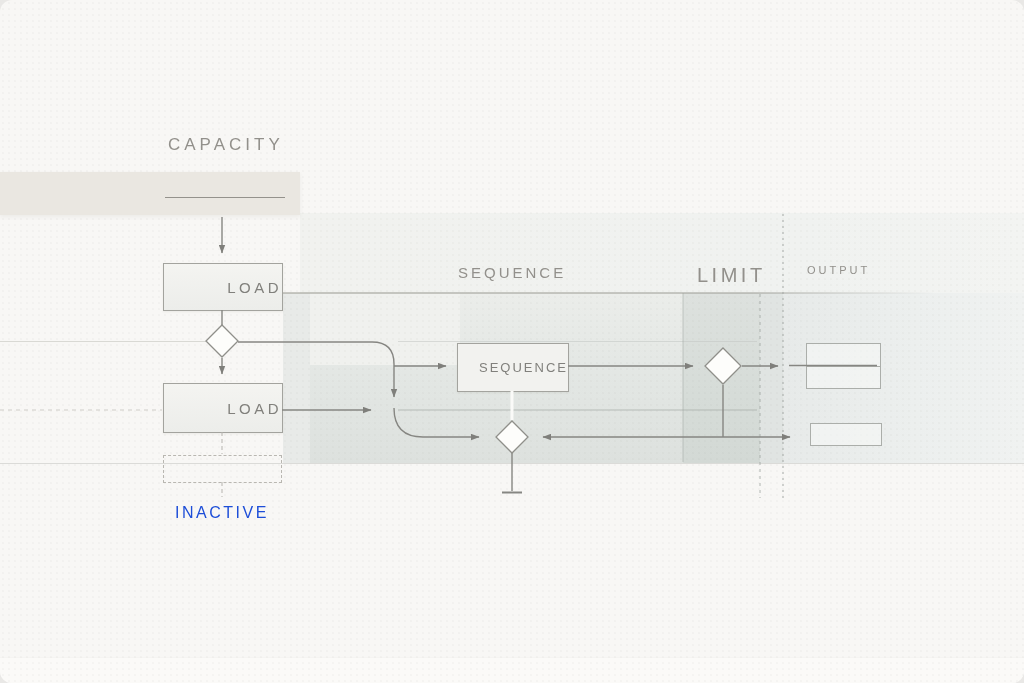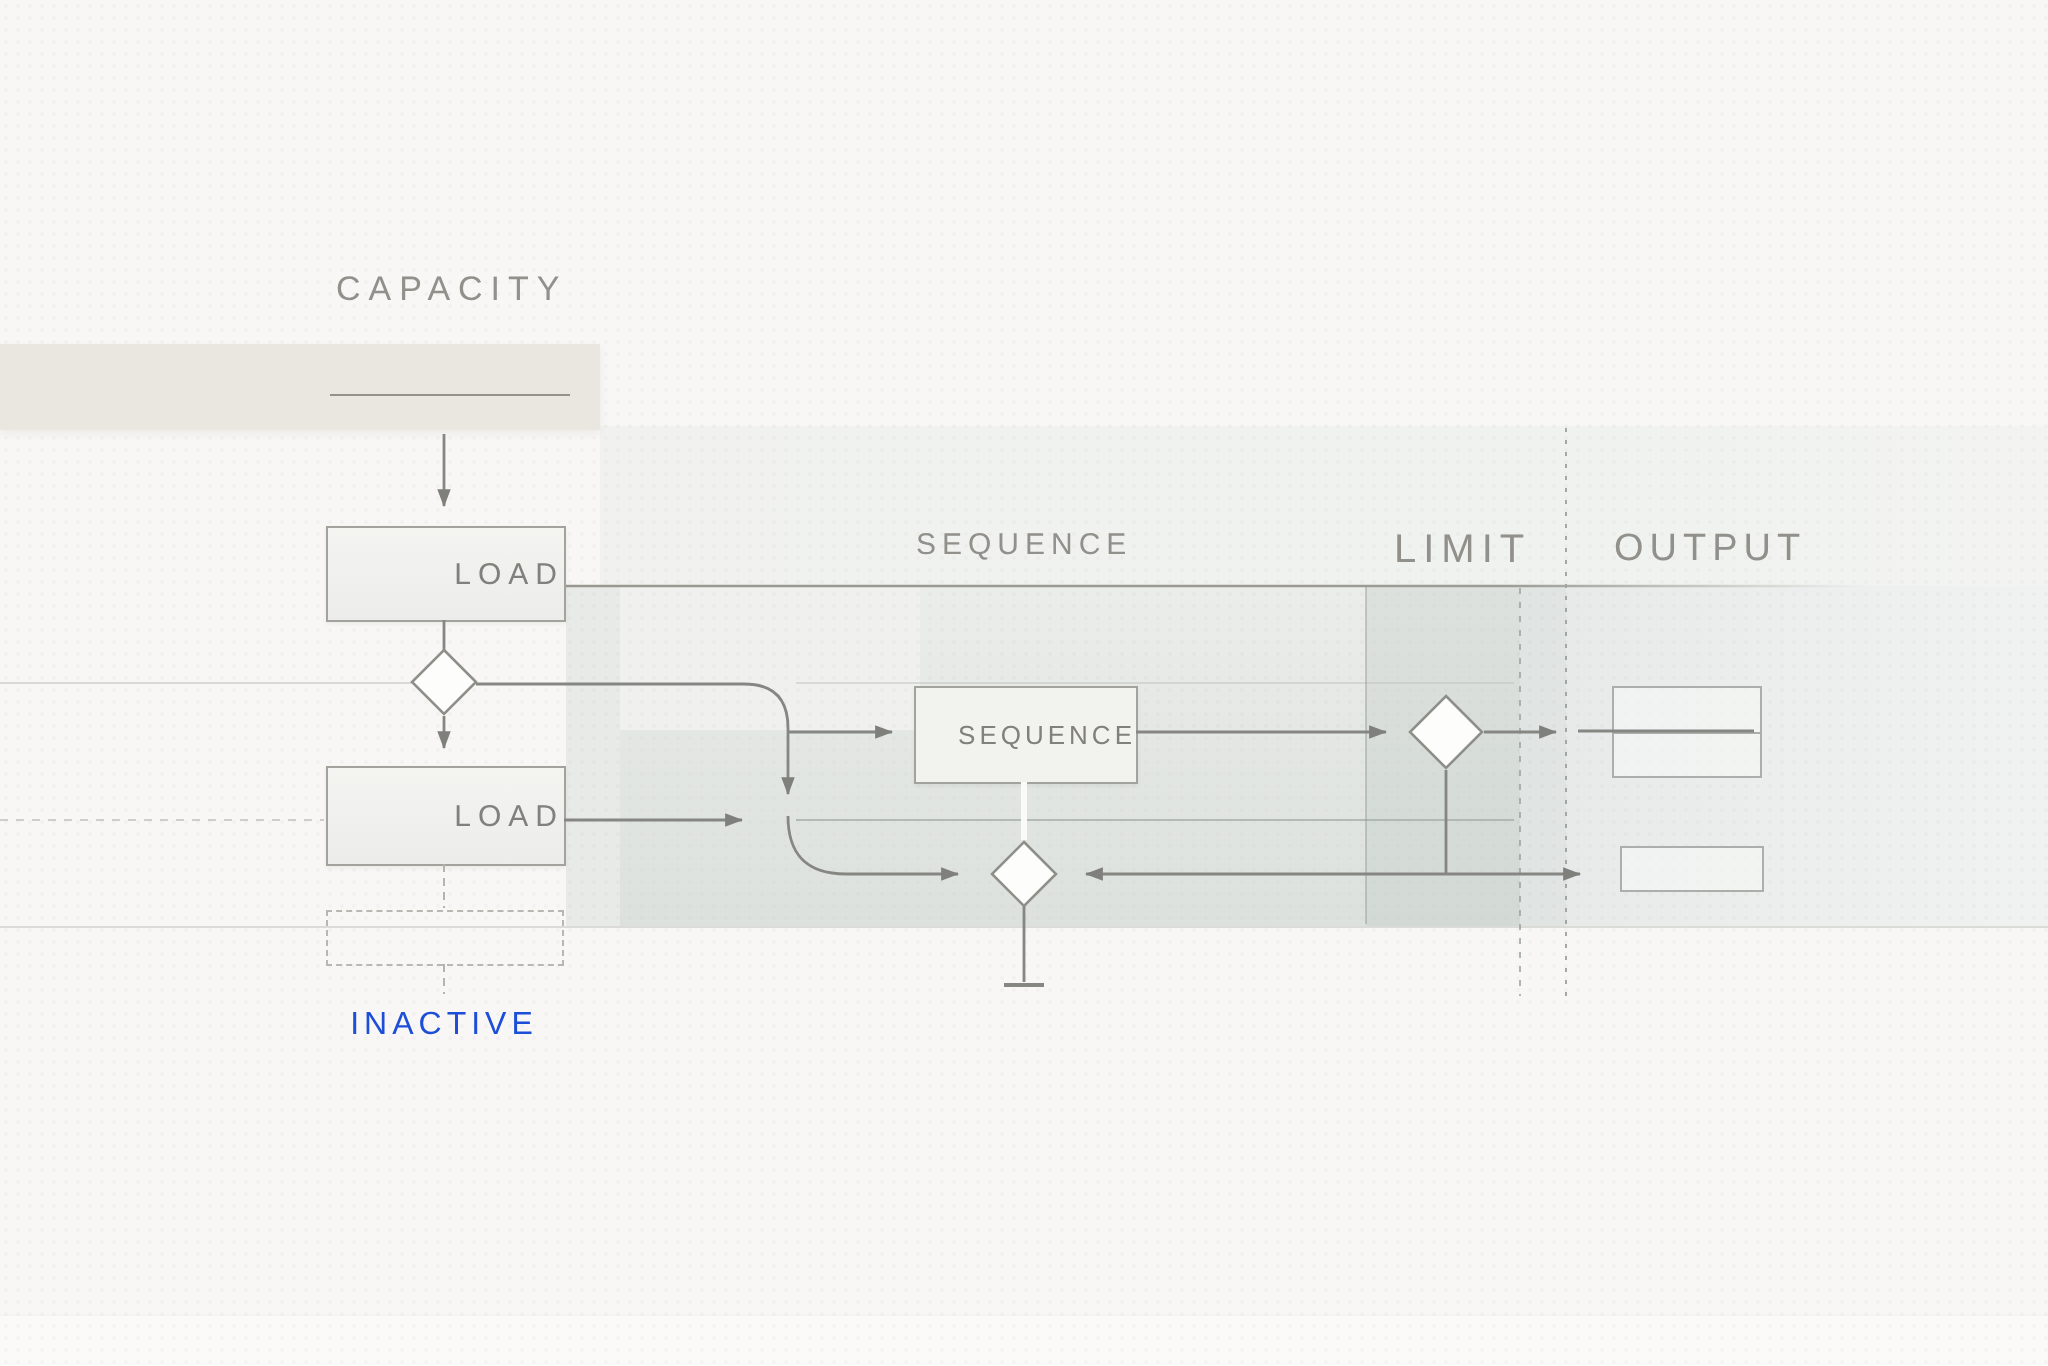--- a/index.html
+++ b/index.html
@@ -6,20 +6,21 @@
   body{
     font-family:"Liberation Sans", sans-serif;
     background:#e9e8e6;
   }
   .stage{
     position:relative;
     width:1024px;height:683px;
     margin:0 auto;
     background:#f8f7f5;
     overflow:hidden;
+    border-radius:12px;
   }
   
   .stage::before{
     content:"";
     position:absolute;inset:0;z-index:1;
     background-image:radial-gradient(rgba(150,150,140,0.10) 1px, transparent 1px);
     background-size:6px 6px;
     opacity:.55;
     pointer-events:none;
   }
@@ -56,21 +57,21 @@
   .box-out2{left:806px;top:366px;width:73px;height:21px;}
   .box-out3{left:810px;top:423px;width:70px;height:21px;}
   
   .inactive-rect{position:absolute;left:163px;top:455px;width:117px;height:26px;z-index:2;
     border:1px dashed #b9b7b1;background:transparent;}
   
   .lbl{z-index:4;color:#92908b;white-space:nowrap;}
   .lbl-capacity{left:168px;top:135px;font-size:17px;letter-spacing:4px;}
   .lbl-sequence{left:458px;top:264px;font-size:15px;letter-spacing:3px;}
   .lbl-limit{left:697px;top:264px;font-size:20px;letter-spacing:3.5px;}
-  .lbl-output{left:807px;top:264px;font-size:19px;letter-spacing:3px;}
+  .lbl-output{left:807px;top:264px;font-size:11px;letter-spacing:3px;}
   .lbl-inactive{left:163px;top:504px;width:118px;text-align:center;
     font-size:16px;letter-spacing:2.5px;color:#1d4ed8;}
   svg.overlay{position:absolute;left:0;top:0;z-index:3;pointer-events:none;}
 </style>
 </head>
 <body>
 
 <div class="stage">
 
   <div class="band band-top"></div>

